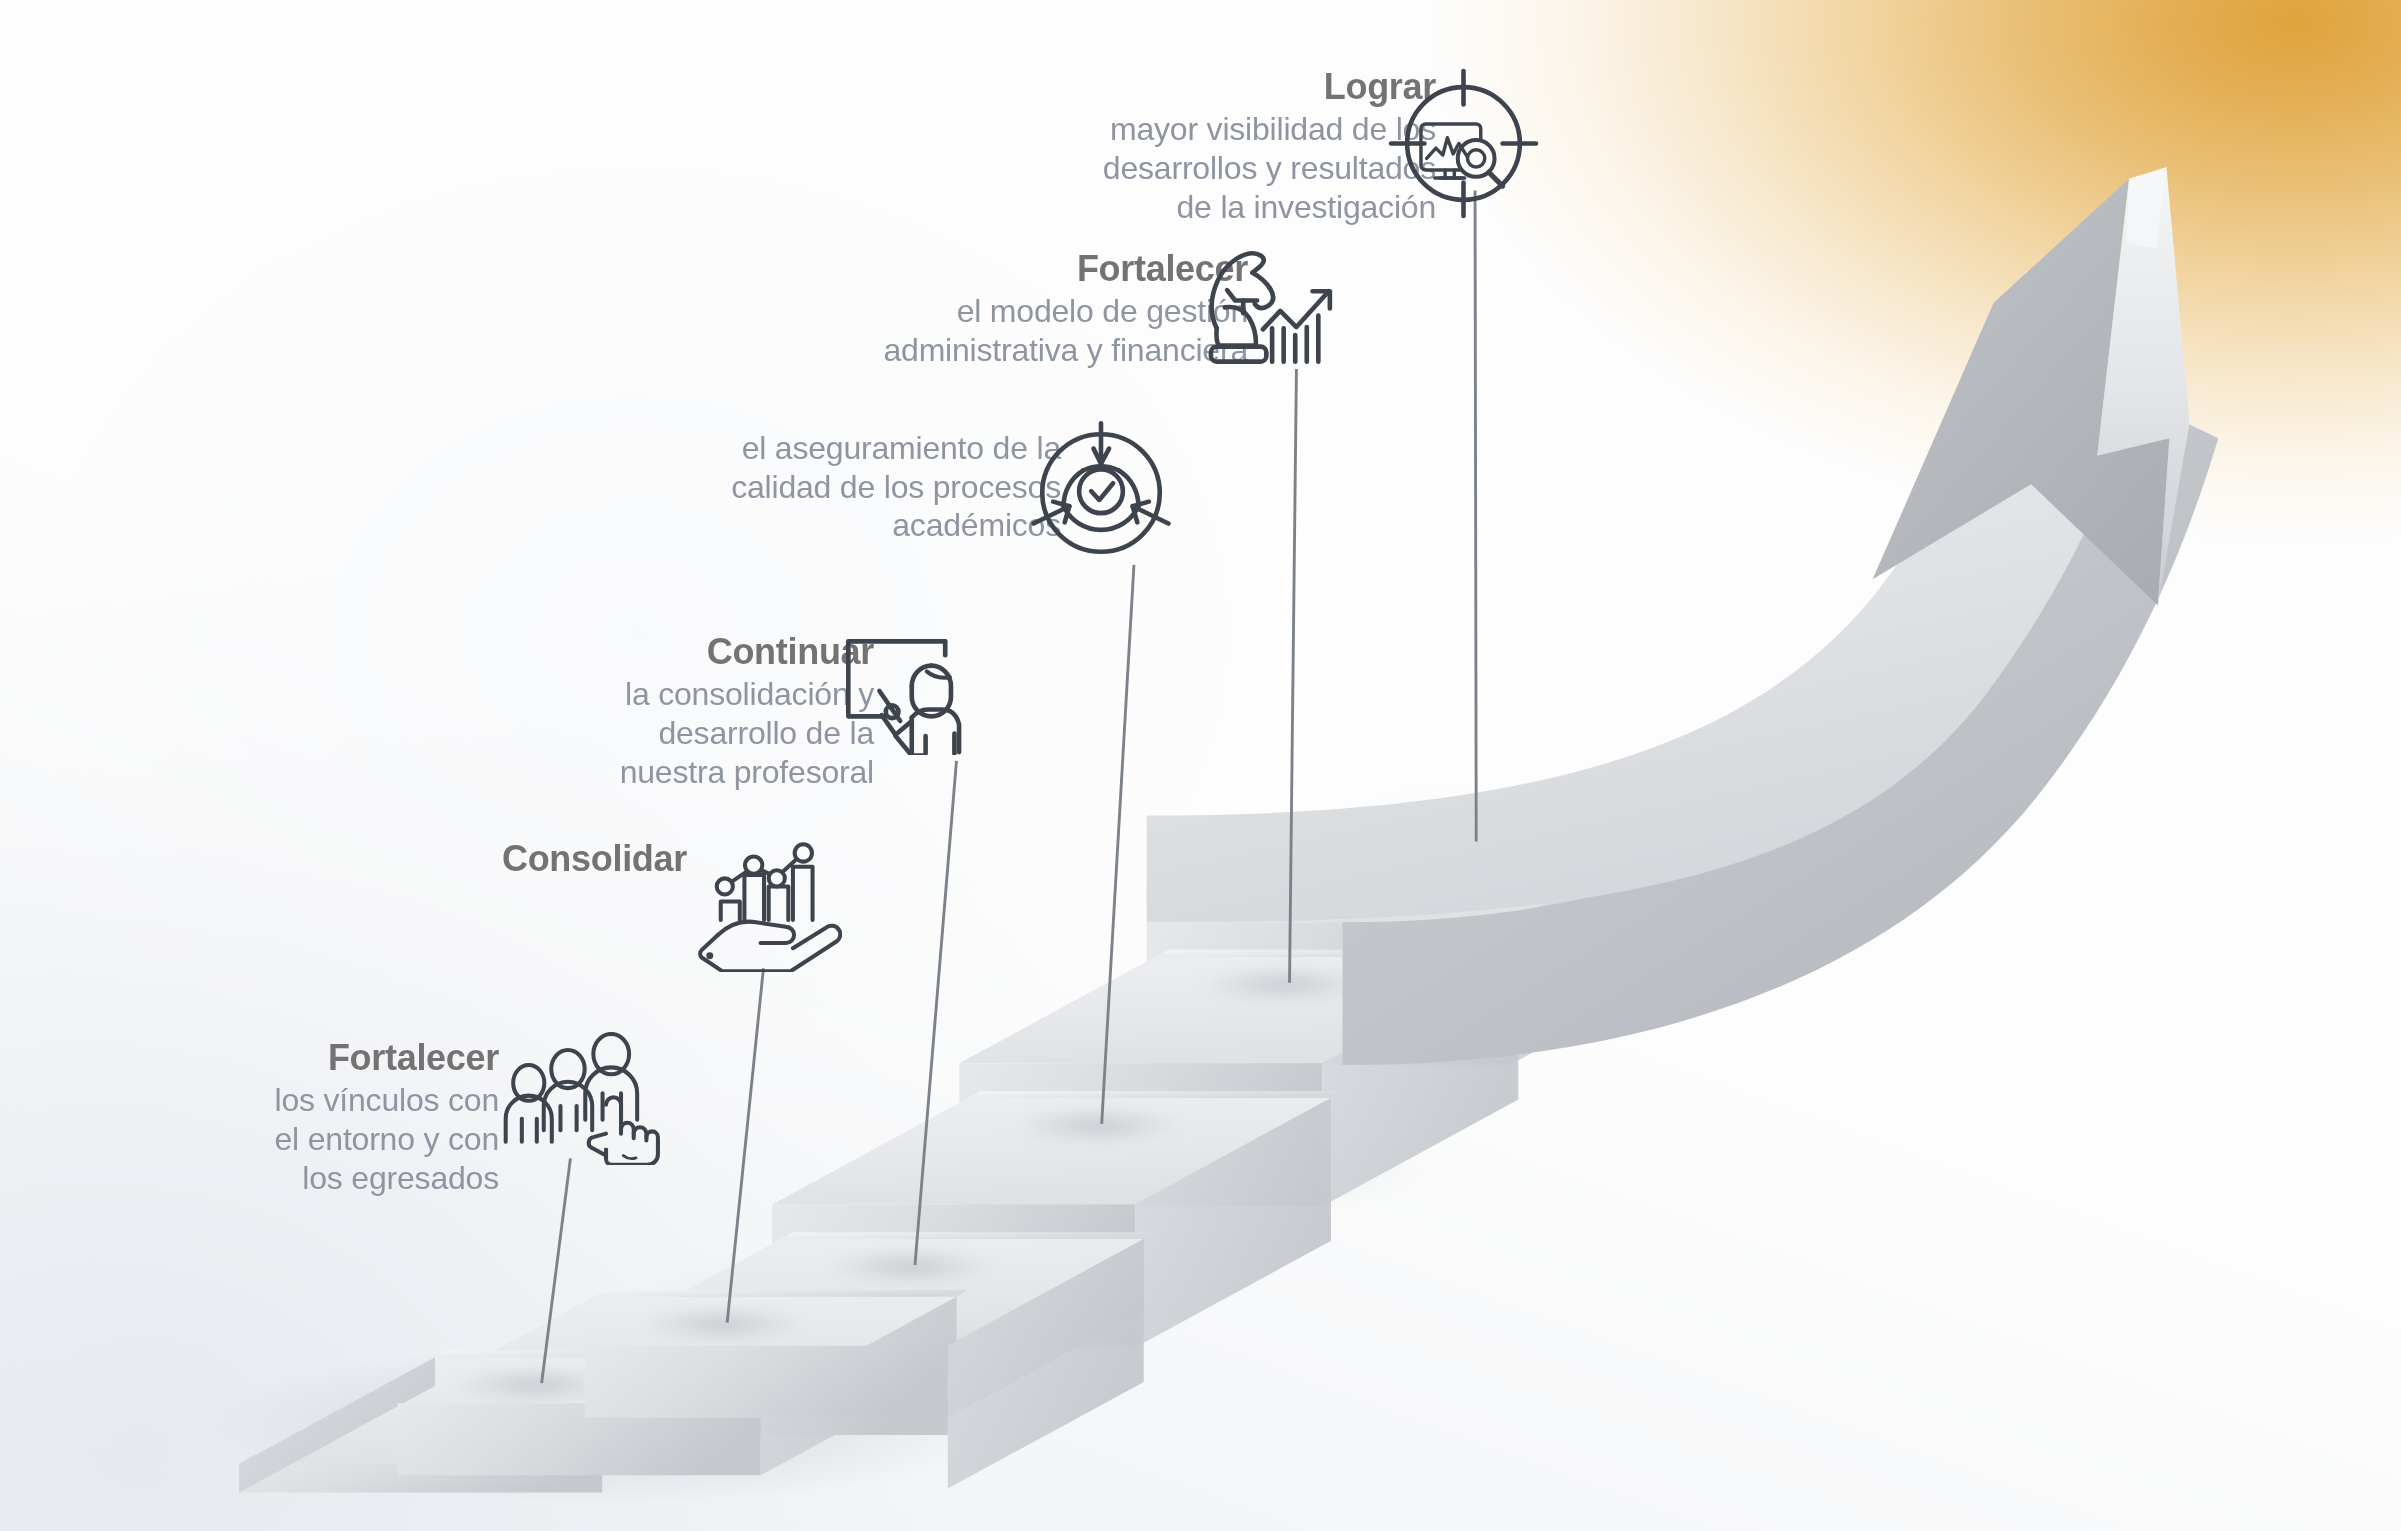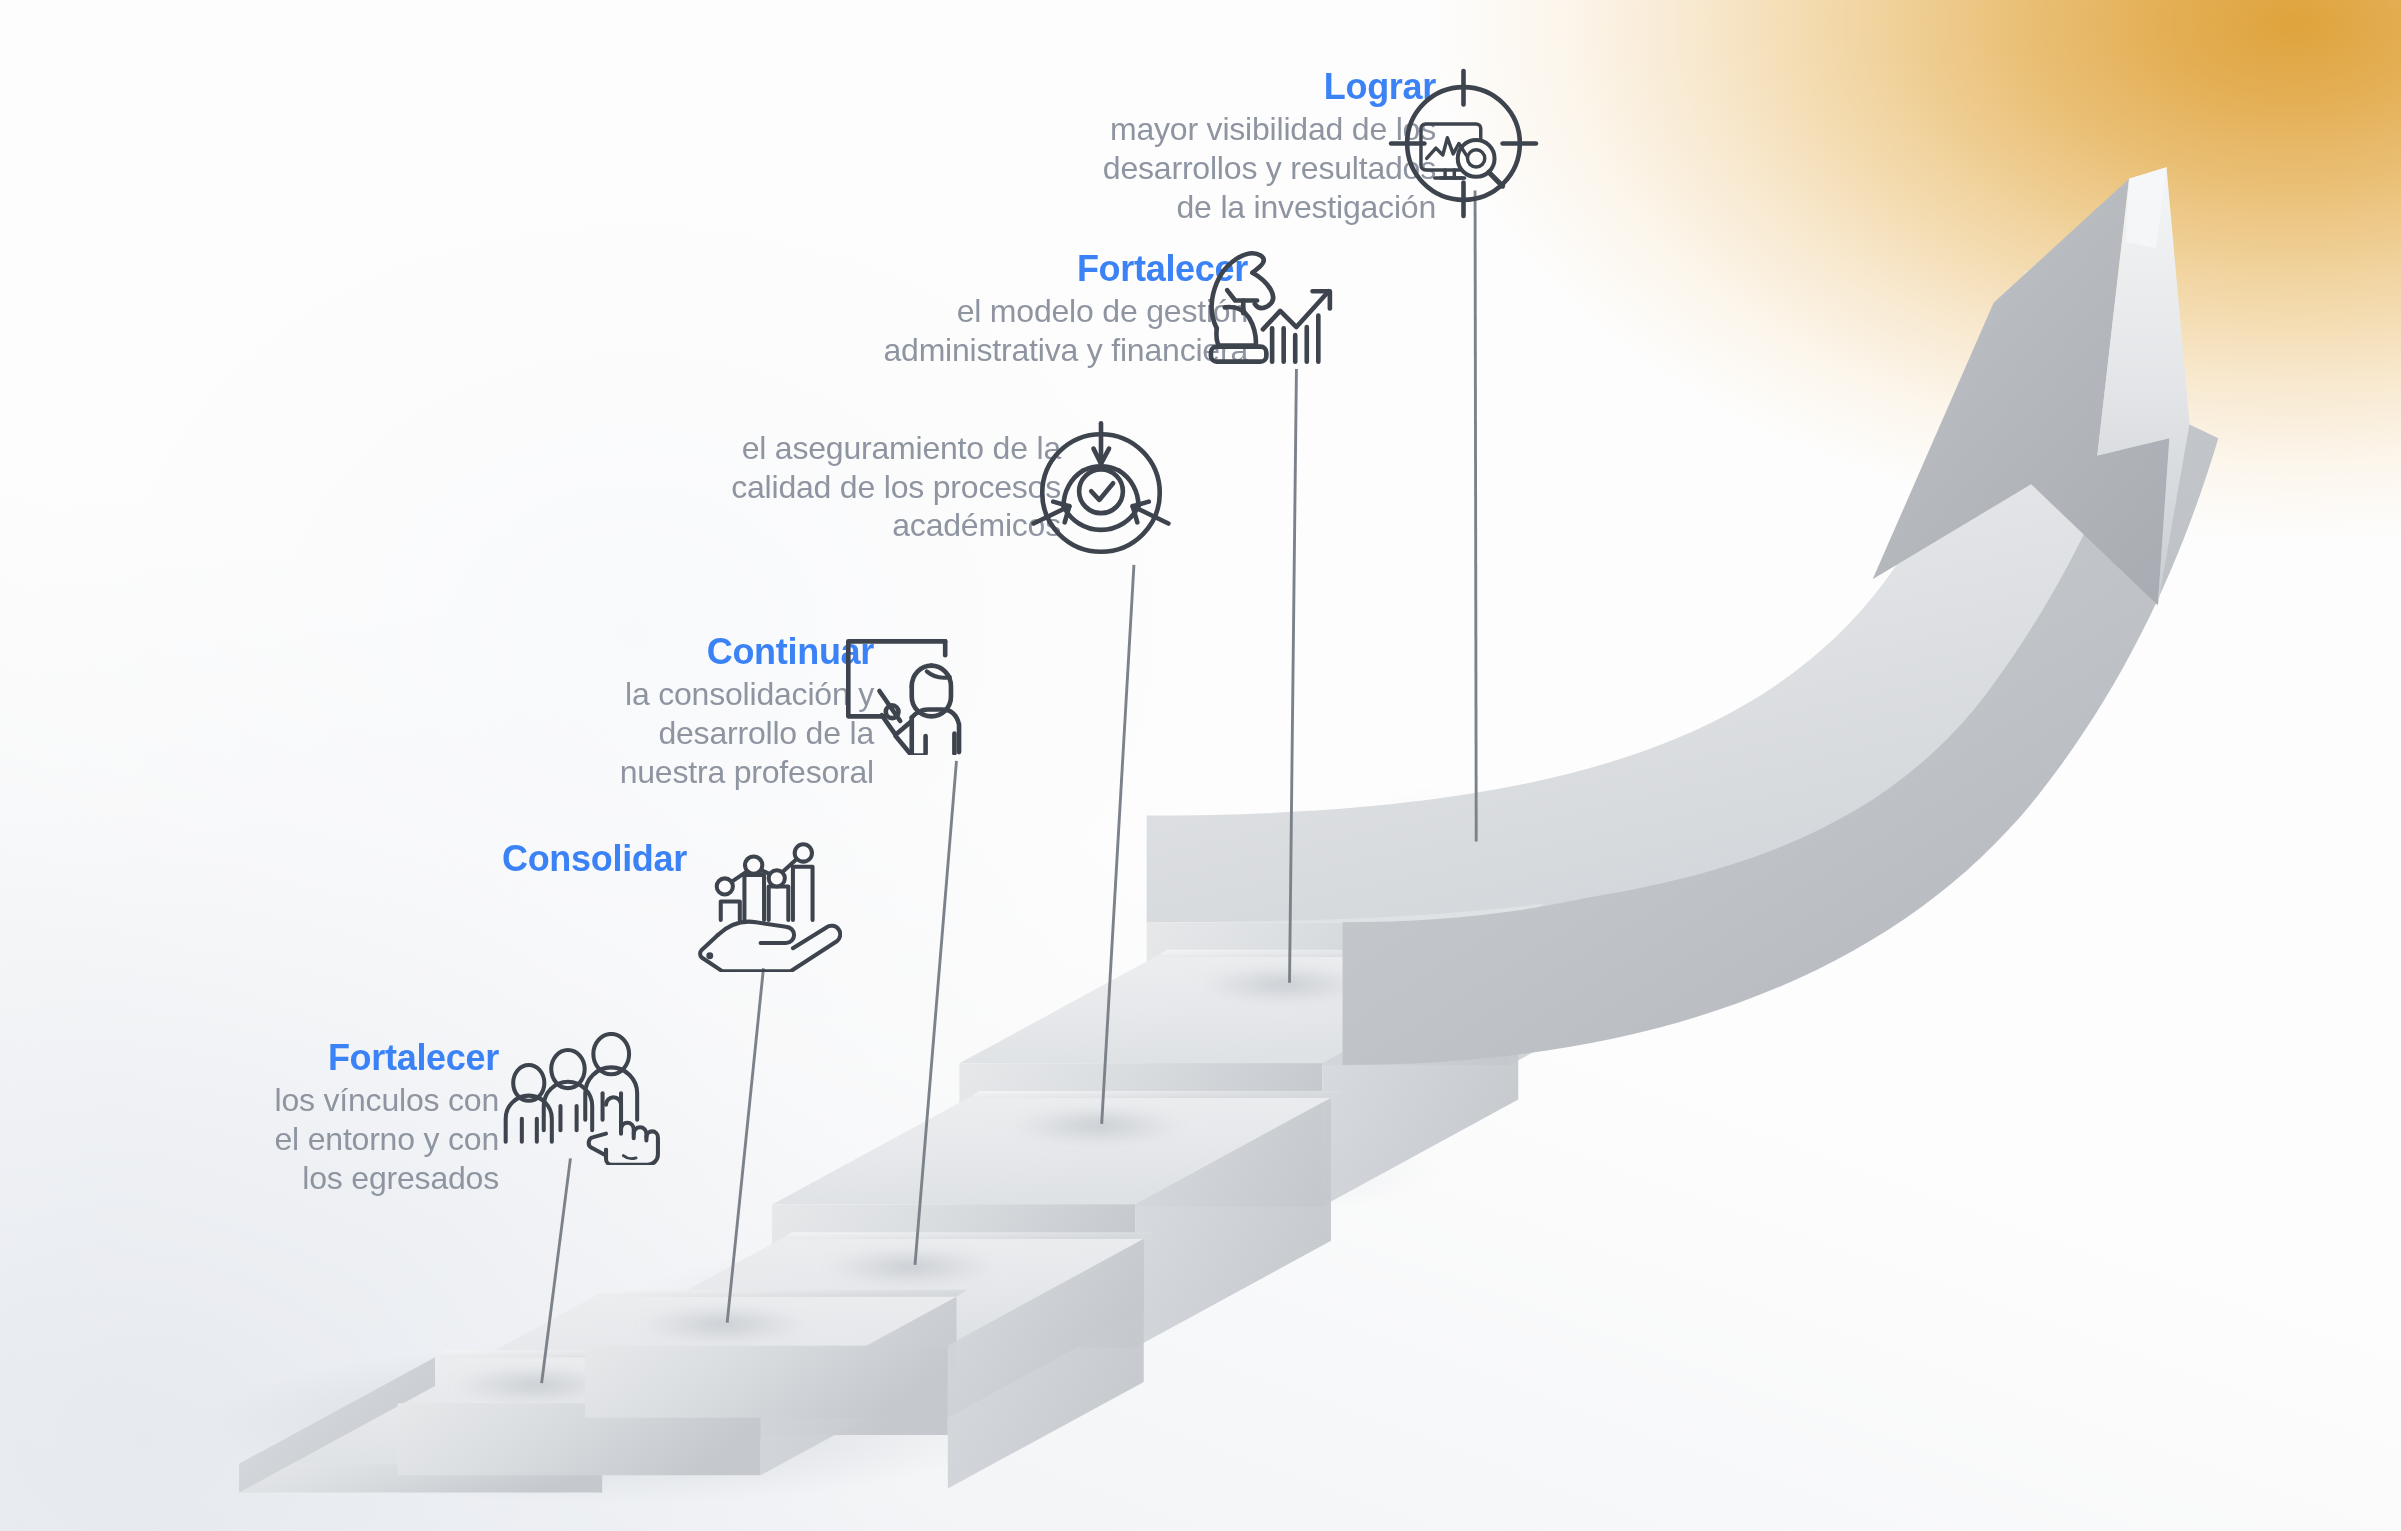--- a/index.html
+++ b/index.html
@@ -51,21 +51,21 @@
   
   .label {
     position: absolute;
     text-align: right;
     line-height: 1.0;
   }
   .label .verb {
     display: block;
     font-weight: bold;
     font-size: 36px;
-    color: #3b82f6;
+    color: #737373;
     letter-spacing: -0.3px;
     margin-bottom: 5.2px;
   }
   .label .body {
     display: block;
     font-size: 32px;
     color: #8e95a1;
     line-height: 1.21;
     letter-spacing: -0.2px;
     white-space: pre-line;

